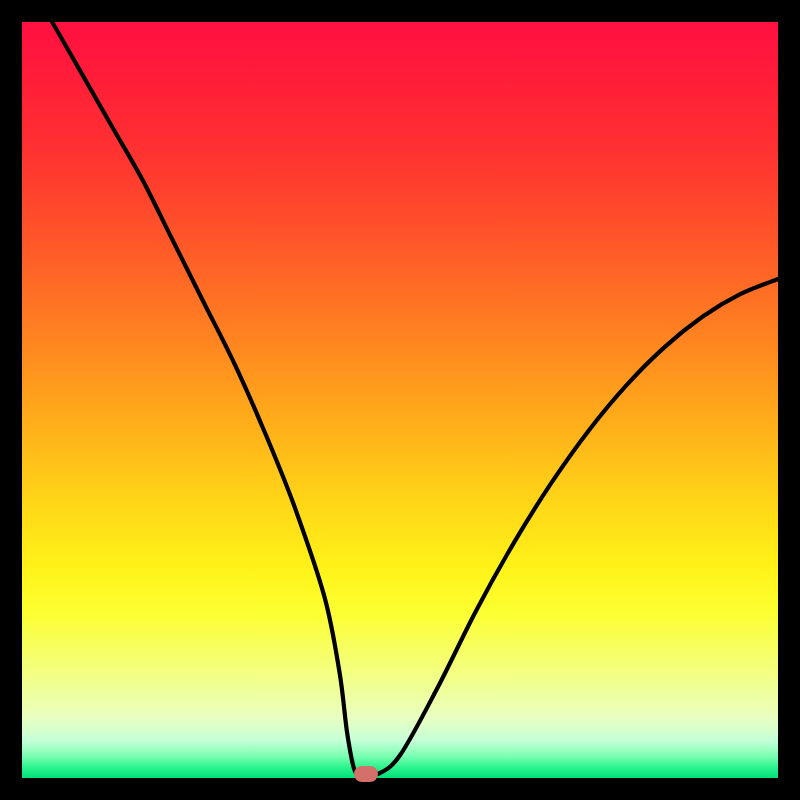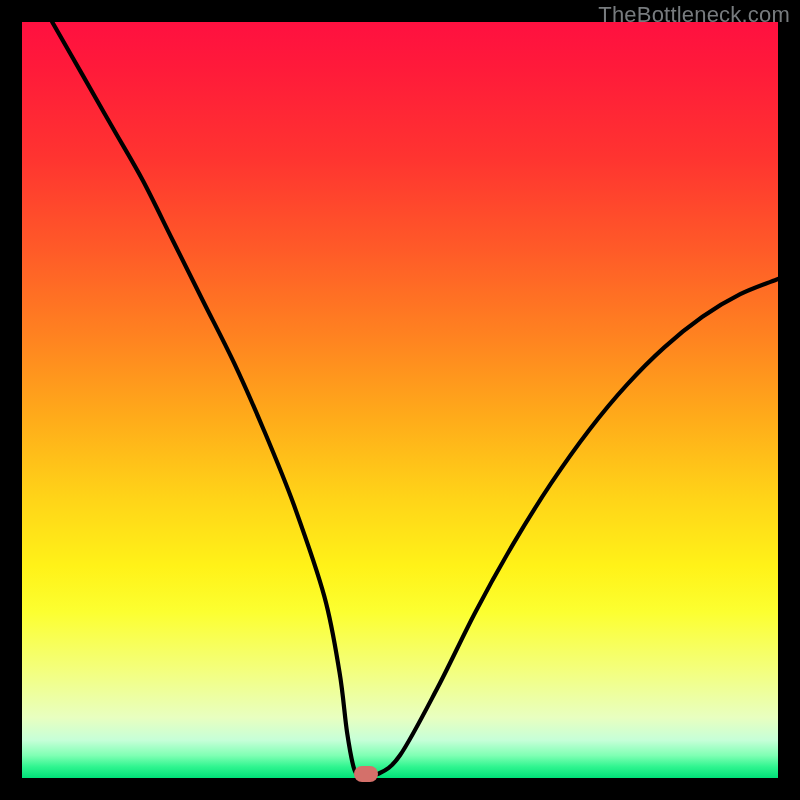--- a/index.html
+++ b/index.html
@@ -68,21 +68,20 @@
     height: 16px;
     border-radius: 8px;
     background: #d4706a;
     transform: translate(-50%, -50%);
   }
 </style>
 </head>
 <body>
 
 <div class="frame">
-  <div class="watermark">TheBottleneck.com</div>
 
   <div class="plot-area">
     <svg class="curve" viewBox="0 0 756 756" preserveAspectRatio="none">
       <path id="curve-path" fill="none" stroke="#000" stroke-width="4.2" stroke-linecap="round" stroke-linejoin="round" d="M 30.2 0.0 C 35.3 8.8, 50.4 35.3, 60.5 52.9 C 70.6 70.6, 80.6 88.2, 90.7 105.8 C 100.8 123.5, 110.9 139.9, 121.0 158.8 C 131.0 177.7, 141.1 199.1, 151.2 219.2 C 161.3 239.4, 171.4 259.6, 181.4 279.7 C 191.5 299.9, 201.6 318.8, 211.7 340.2 C 221.8 361.6, 231.8 384.3, 241.9 408.2 C 252.0 432.2, 262.1 456.1, 272.2 483.8 C 282.2 511.6, 294.8 546.8, 302.4 574.6 C 310.0 602.3, 313.7 627.5, 317.5 650.2 C 321.3 672.8, 322.6 694.3, 325.1 710.6 C 327.6 727.0, 330.1 741.5, 332.6 748.4 C 335.2 755.4, 336.4 751.6, 340.2 752.2 C 344.0 752.9, 349.0 755.4, 355.3 752.2 C 361.6 749.1, 367.9 747.8, 378.0 733.3 C 388.1 718.8, 403.2 689.2, 415.8 665.3 C 428.4 641.3, 441.0 613.6, 453.6 589.7 C 466.2 565.7, 478.8 543.1, 491.4 521.6 C 504.0 500.2, 516.6 480.1, 529.2 461.2 C 541.8 442.3, 554.4 424.6, 567.0 408.2 C 579.6 391.9, 592.2 376.7, 604.8 362.9 C 617.4 349.0, 630.0 336.4, 642.6 325.1 C 655.2 313.7, 667.8 303.7, 680.4 294.8 C 693.0 286.0, 705.6 278.5, 718.2 272.2 C 730.8 265.9, 749.7 259.6, 756.0 257.0"></path>
     </svg>
     <div class="marker" id="min-marker" style="left: 343.98px; top: 752.22px;"></div>
   </div>
 </div>
 
 </body></html>

